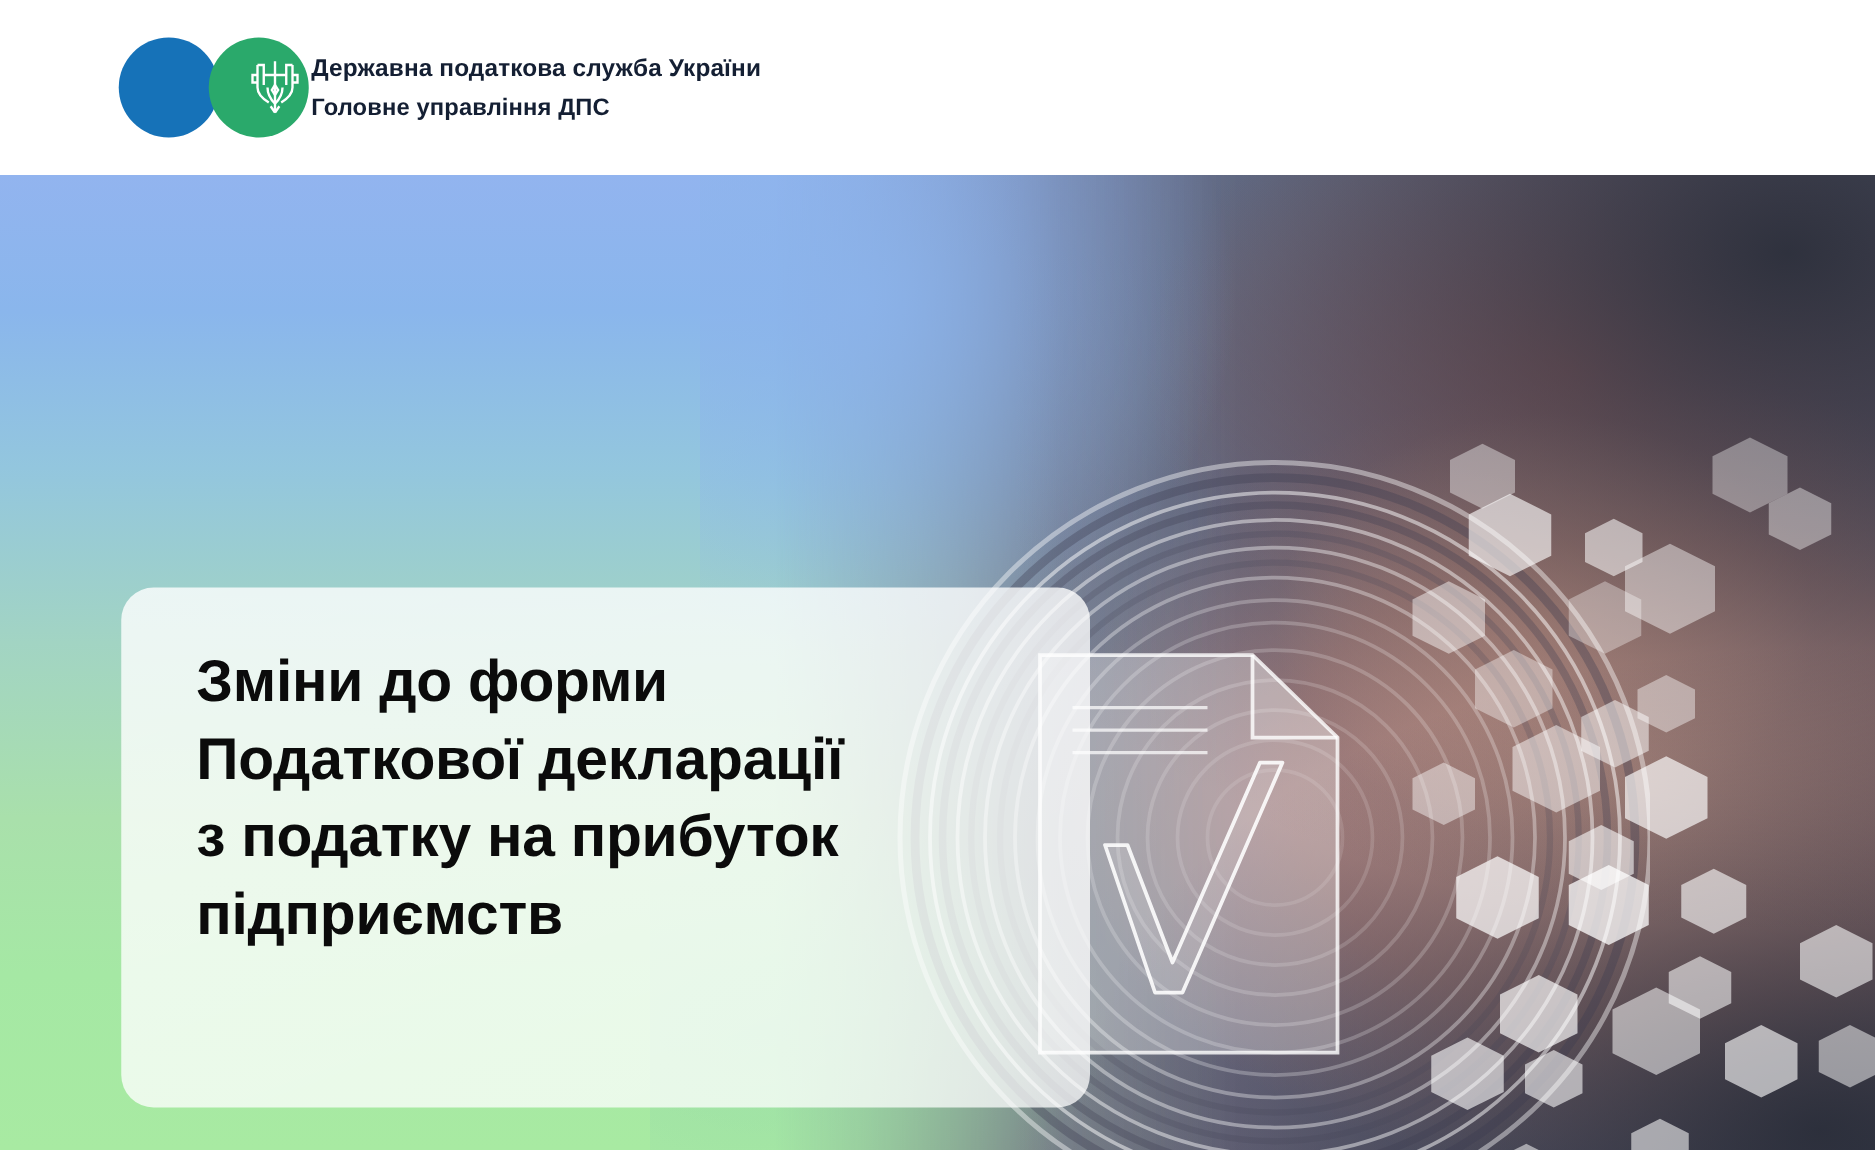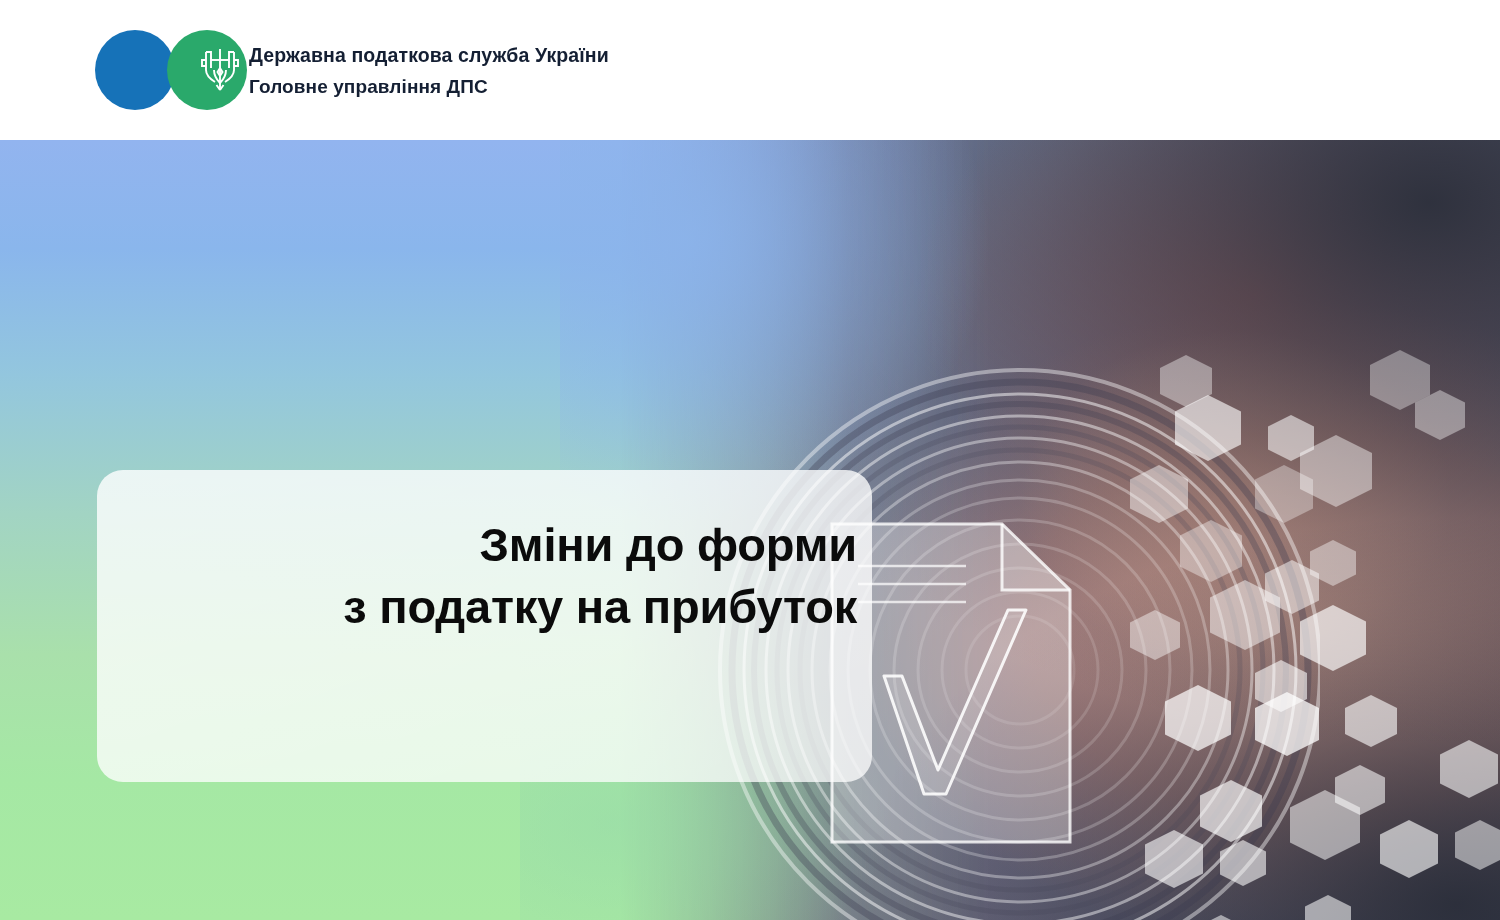--- a/index.html
+++ b/index.html
@@ -85,25 +85,24 @@
   .arcs{position:absolute;left:700px;top:210px;width:620px;height:640px;}
 
   
   .hexfield{position:absolute;inset:0;}
 
   
   .doc-wrap{position:absolute;left:826px;top:378px;width:250px;height:330px;}
 
   
   .title-card{
-    position:absolute;left:97px;top:330px;width:775px;height:312px;
+    position:absolute;left:97px;top:330px;width:775px;height:416px;
     background:linear-gradient(160deg, rgba(255,255,255,.80) 0%, rgba(255,255,255,.78) 45%, rgba(255,255,255,.74) 100%);
     border-radius:26px;
     z-index:40;
-    text-align:right;
   }
   .title-text{
     position:absolute;left:60px;top:44px;width:700px;
     color:#0b0b0b;
     font-size:47px;
     font-weight:bold;
     line-height:62px;
     letter-spacing:-.2px;
   }
   .title-text span{display:block;white-space:nowrap;}
@@ -283,18 +282,20 @@
           <path d="M32 66 H140"></path>
           <path d="M32 84 H140"></path>
         </g>
         <path d="M58 158 L76 158 L112 252 L182 92 L200 92 L120 276 L98 276 Z" fill="rgba(255,255,255,.14)" stroke="rgba(255,255,255,.88)" stroke-width="3" stroke-linejoin="round"></path>
       </g>
     </svg>
 
     <div class="title-card">
       <div class="title-text">
         <span>Зміни до форми</span>
+        <span>Податкової декларації</span>
         <span>з податку на прибуток</span>
+        <span>підприємств</span>
       </div>
     </div>
 
   </div>
 </div>
 
 </body></html>

